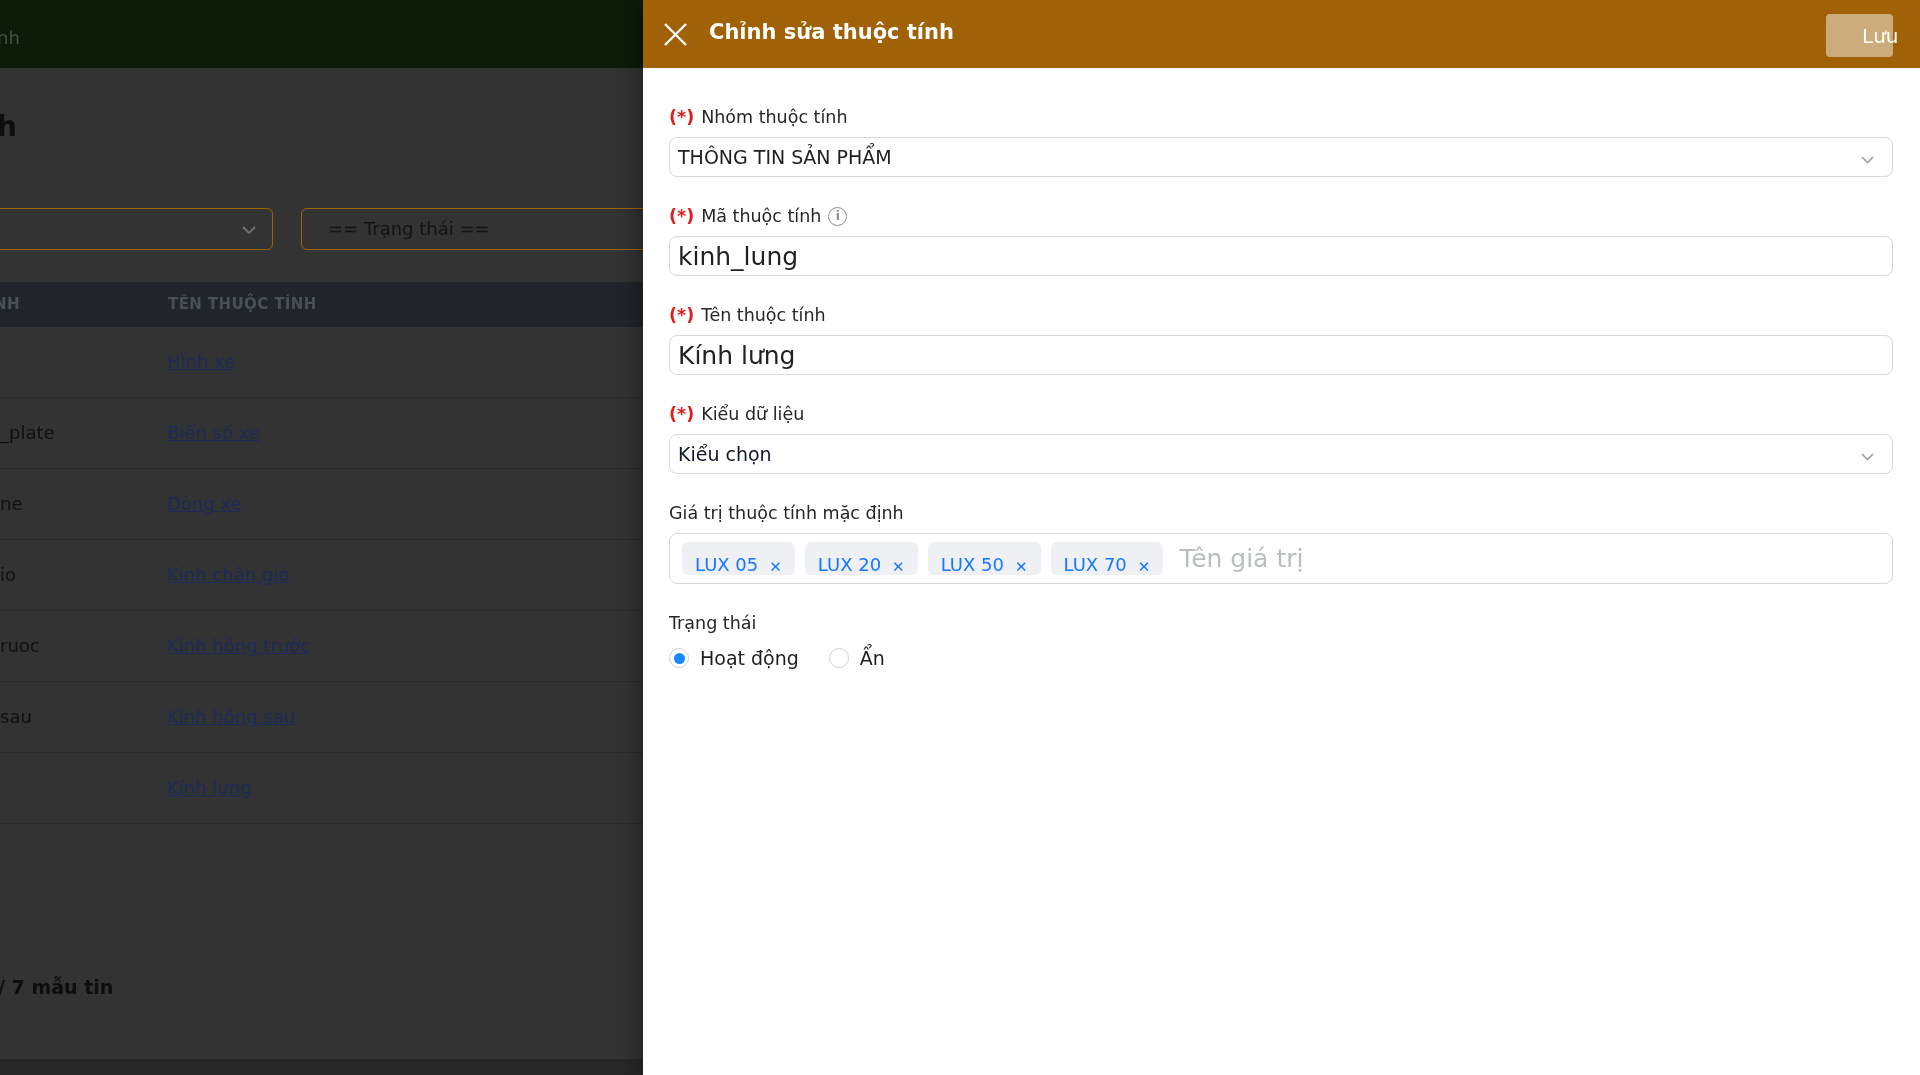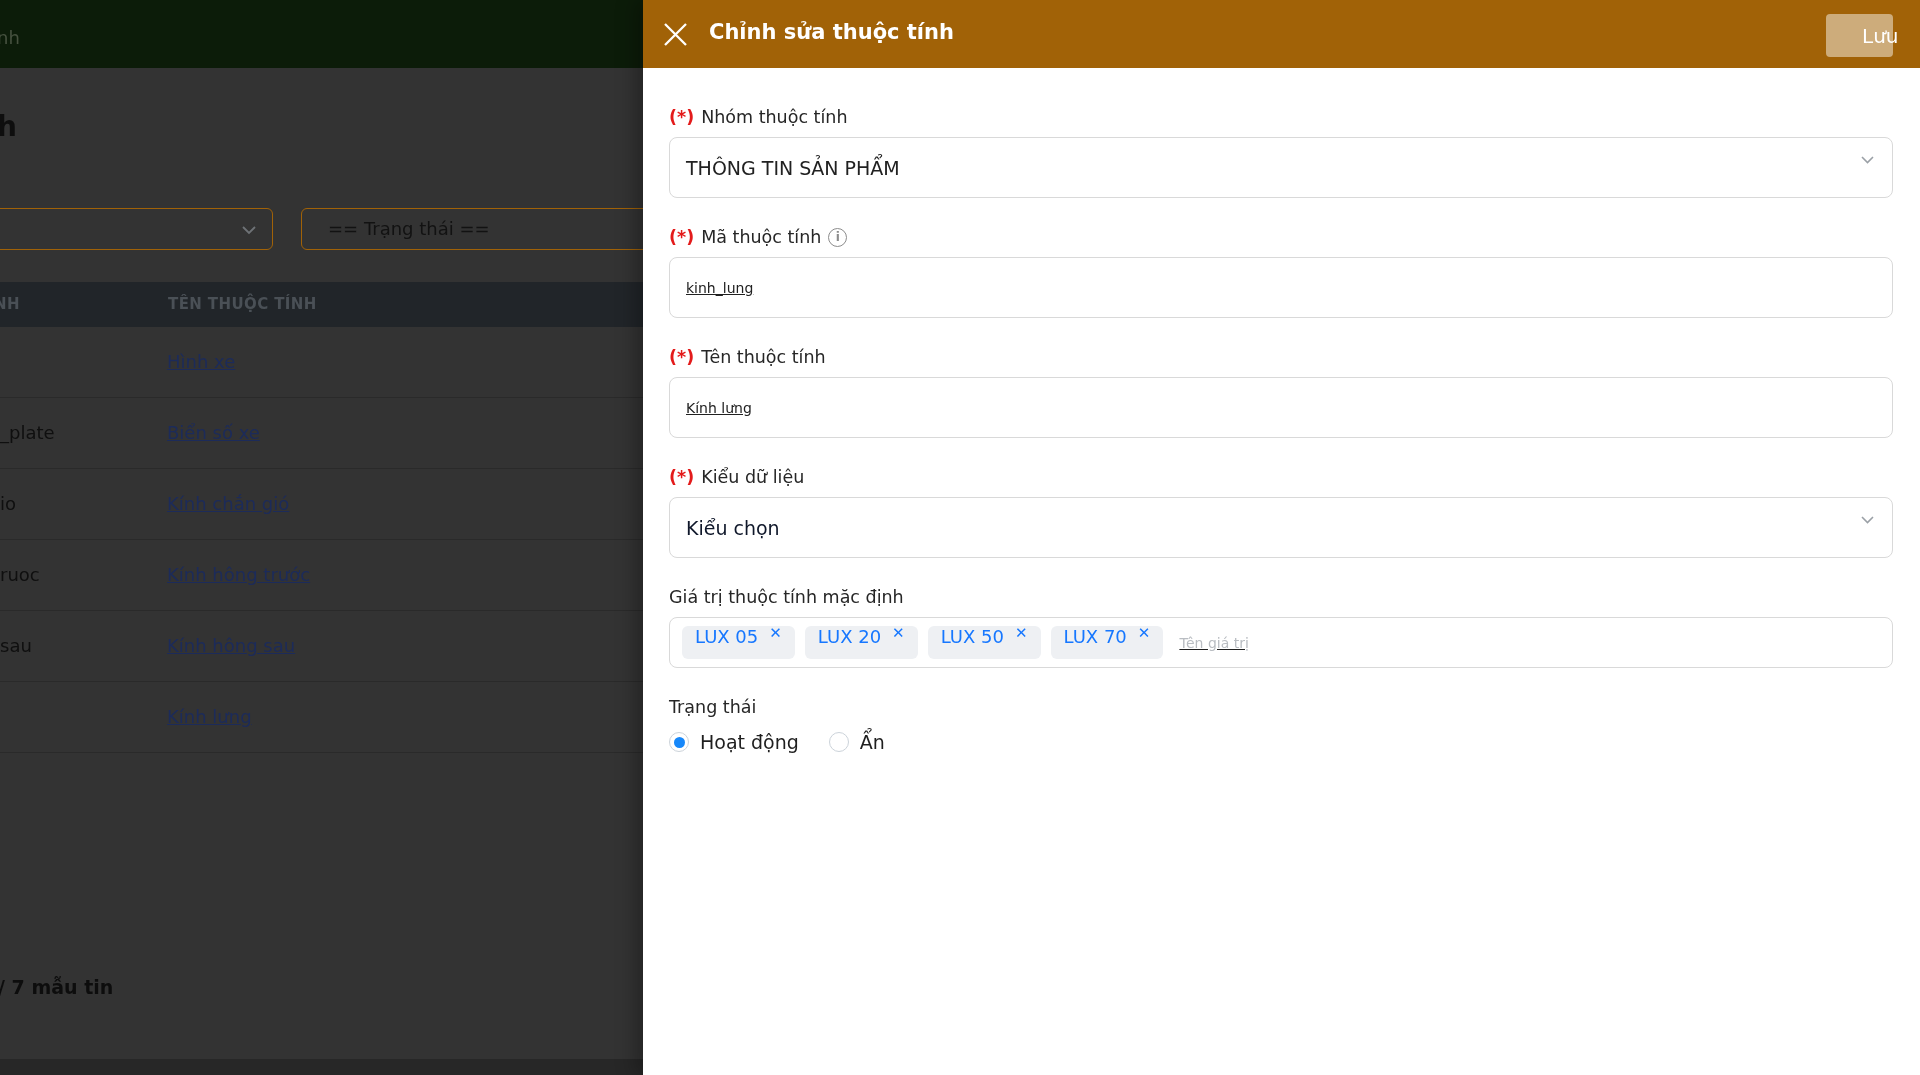--- a/index.html
+++ b/index.html
@@ -41,31 +41,31 @@
             font-family:inherit;padding-left:36px;}
 
   .drawer-body{position:absolute;left:0;top:68px;width:100%;padding:38px 27px 0 26px;box-sizing:border-box;}
   .field{margin-bottom:28px;}
   .f-label{display:flex;align-items:center;gap:7px;height:22px;margin-bottom:9px;
            font-size:17.5px;font-weight:500;color:#262626;}
   .req{color:#e31b1b;font-weight:700;}
   .info-i{display:inline-flex;align-items:center;justify-content:center;width:19px;height:19px;
           border:1.4px solid #8c8c8c;border-radius:50%;color:#8c8c8c;font-size:12px;font-weight:700;
           box-sizing:border-box;font-style:normal;}
-  .control{position:relative;height:61px;border:1px solid #d9d9d9;border-radius:8px;box-sizing:border-box;
-           display:flex;align-items:center;padding:0 16px;background:#fff;}
+  .control{position:relative;height:40px;border:1px solid #d9d9d9;border-radius:8px;box-sizing:border-box;
+           display:flex;align-items:center;padding:0 8px;background:#fff;}
   .control .val{font-size:19px;color:#212121;}
   .control .ph{font-size:19px;color:#0f172a;}
   .control .chev{position:absolute;right:16px;top:14px;}
-  .control input{border:none;outline:none;font-size:14px;color:#212121;width:100%;
-                 font-family:inherit;background:transparent;padding:0;text-decoration:underline;}
+  .control input{border:none;outline:none;font-size:25px;color:#212121;width:100%;
+                 font-family:inherit;background:transparent;padding:0;}
   .select{cursor:pointer;}
 
   .tags-box{min-height:50px;height:auto;padding:8px 12px;display:flex;align-items:center;gap:10px;flex-wrap:wrap;}
-  .tag{display:flex;align-items:flex-start;gap:11px;height:33px;padding:0 13px;background:#eef0f3;
+  .tag{display:flex;align-items:flex-end;gap:11px;height:33px;padding:0 13px;background:#eef0f3;
        border-radius:6px;font-size:18px;color:#1677ff;}
   .tag .x{font-size:15px;font-weight:700;color:#1677ff;cursor:pointer;line-height:1;}
   .tags-box input{flex:1;min-width:140px;margin-left:6px;}
   .tags-box input::placeholder{color:#b9bdc2;}
 
   .status-field .f-label{margin-bottom:10px;}
   .radio-row{display:flex;align-items:center;height:28px;}
   .radio-opt{display:flex;align-items:center;gap:11px;cursor:pointer;}
   .radio-opt + .radio-opt{margin-left:30px;}
   .radio{width:20px;height:20px;border:1.5px solid #ccd3da;border-radius:50%;box-sizing:border-box;
@@ -104,20 +104,24 @@
     <div class="bd-rows">
       <div class="bd-row">
         <span class="code"></span>
         <a class="alink">Hình xe</a>
       </div>
       <div class="bd-row">
         <span class="code">_plate</span>
         <a class="alink">Biển số xe</a>
       </div>
       <div class="bd-row">
+        <span class="code">ne</span>
+        <a class="alink">Dòng xe</a>
+      </div>
+      <div class="bd-row">
         <span class="code">io</span>
         <a class="alink">Kính chắn gió</a>
       </div>
       <div class="bd-row">
         <span class="code">ruoc</span>
         <a class="alink">Kính hông trước</a>
       </div>
       <div class="bd-row">
         <span class="code">sau</span>
         <a class="alink">Kính hông sau</a>

